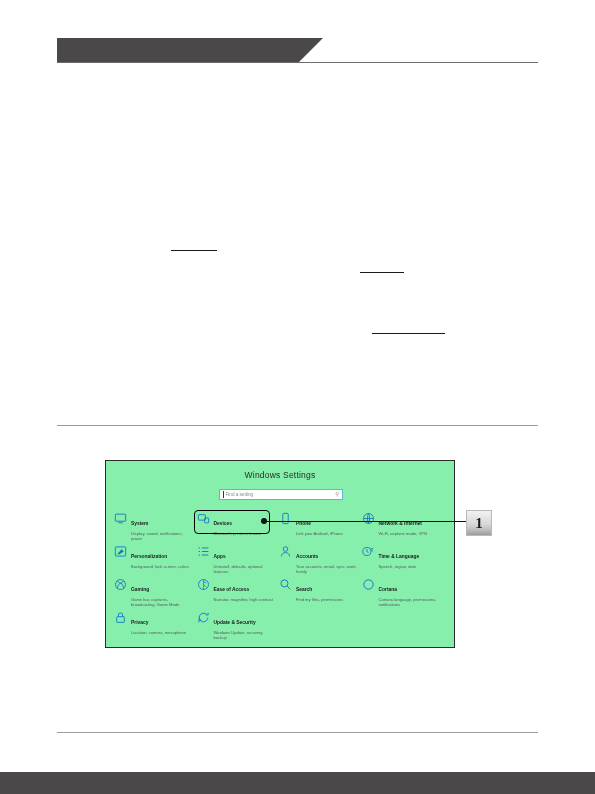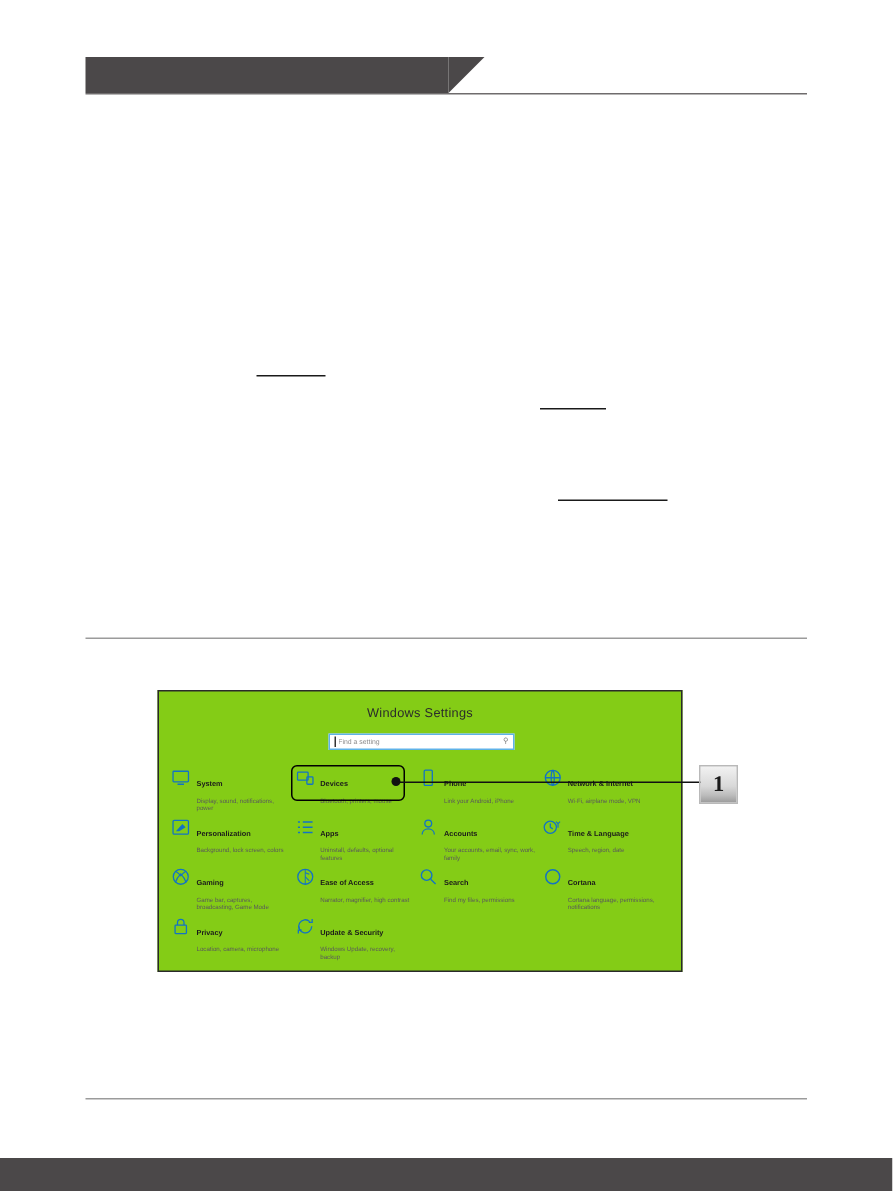--- a/index.html
+++ b/index.html
@@ -66,21 +66,21 @@
   .figure {
     position: absolute;
     left: 105px;
     top: 460px;
     width: 350px;
     height: 188px;
   }
   .settings-window {
     position: absolute;
     inset: 0;
-    background: #84cc16;
+    background: #86efac;
     border: 1px solid #2a2a2a;
     box-sizing: border-box;
   }
   .window-shadow {
     position: absolute;
     left: 4px;
     top: 4px;
     width: 350px;
     height: 188px;
     background: #c9c9c9;

